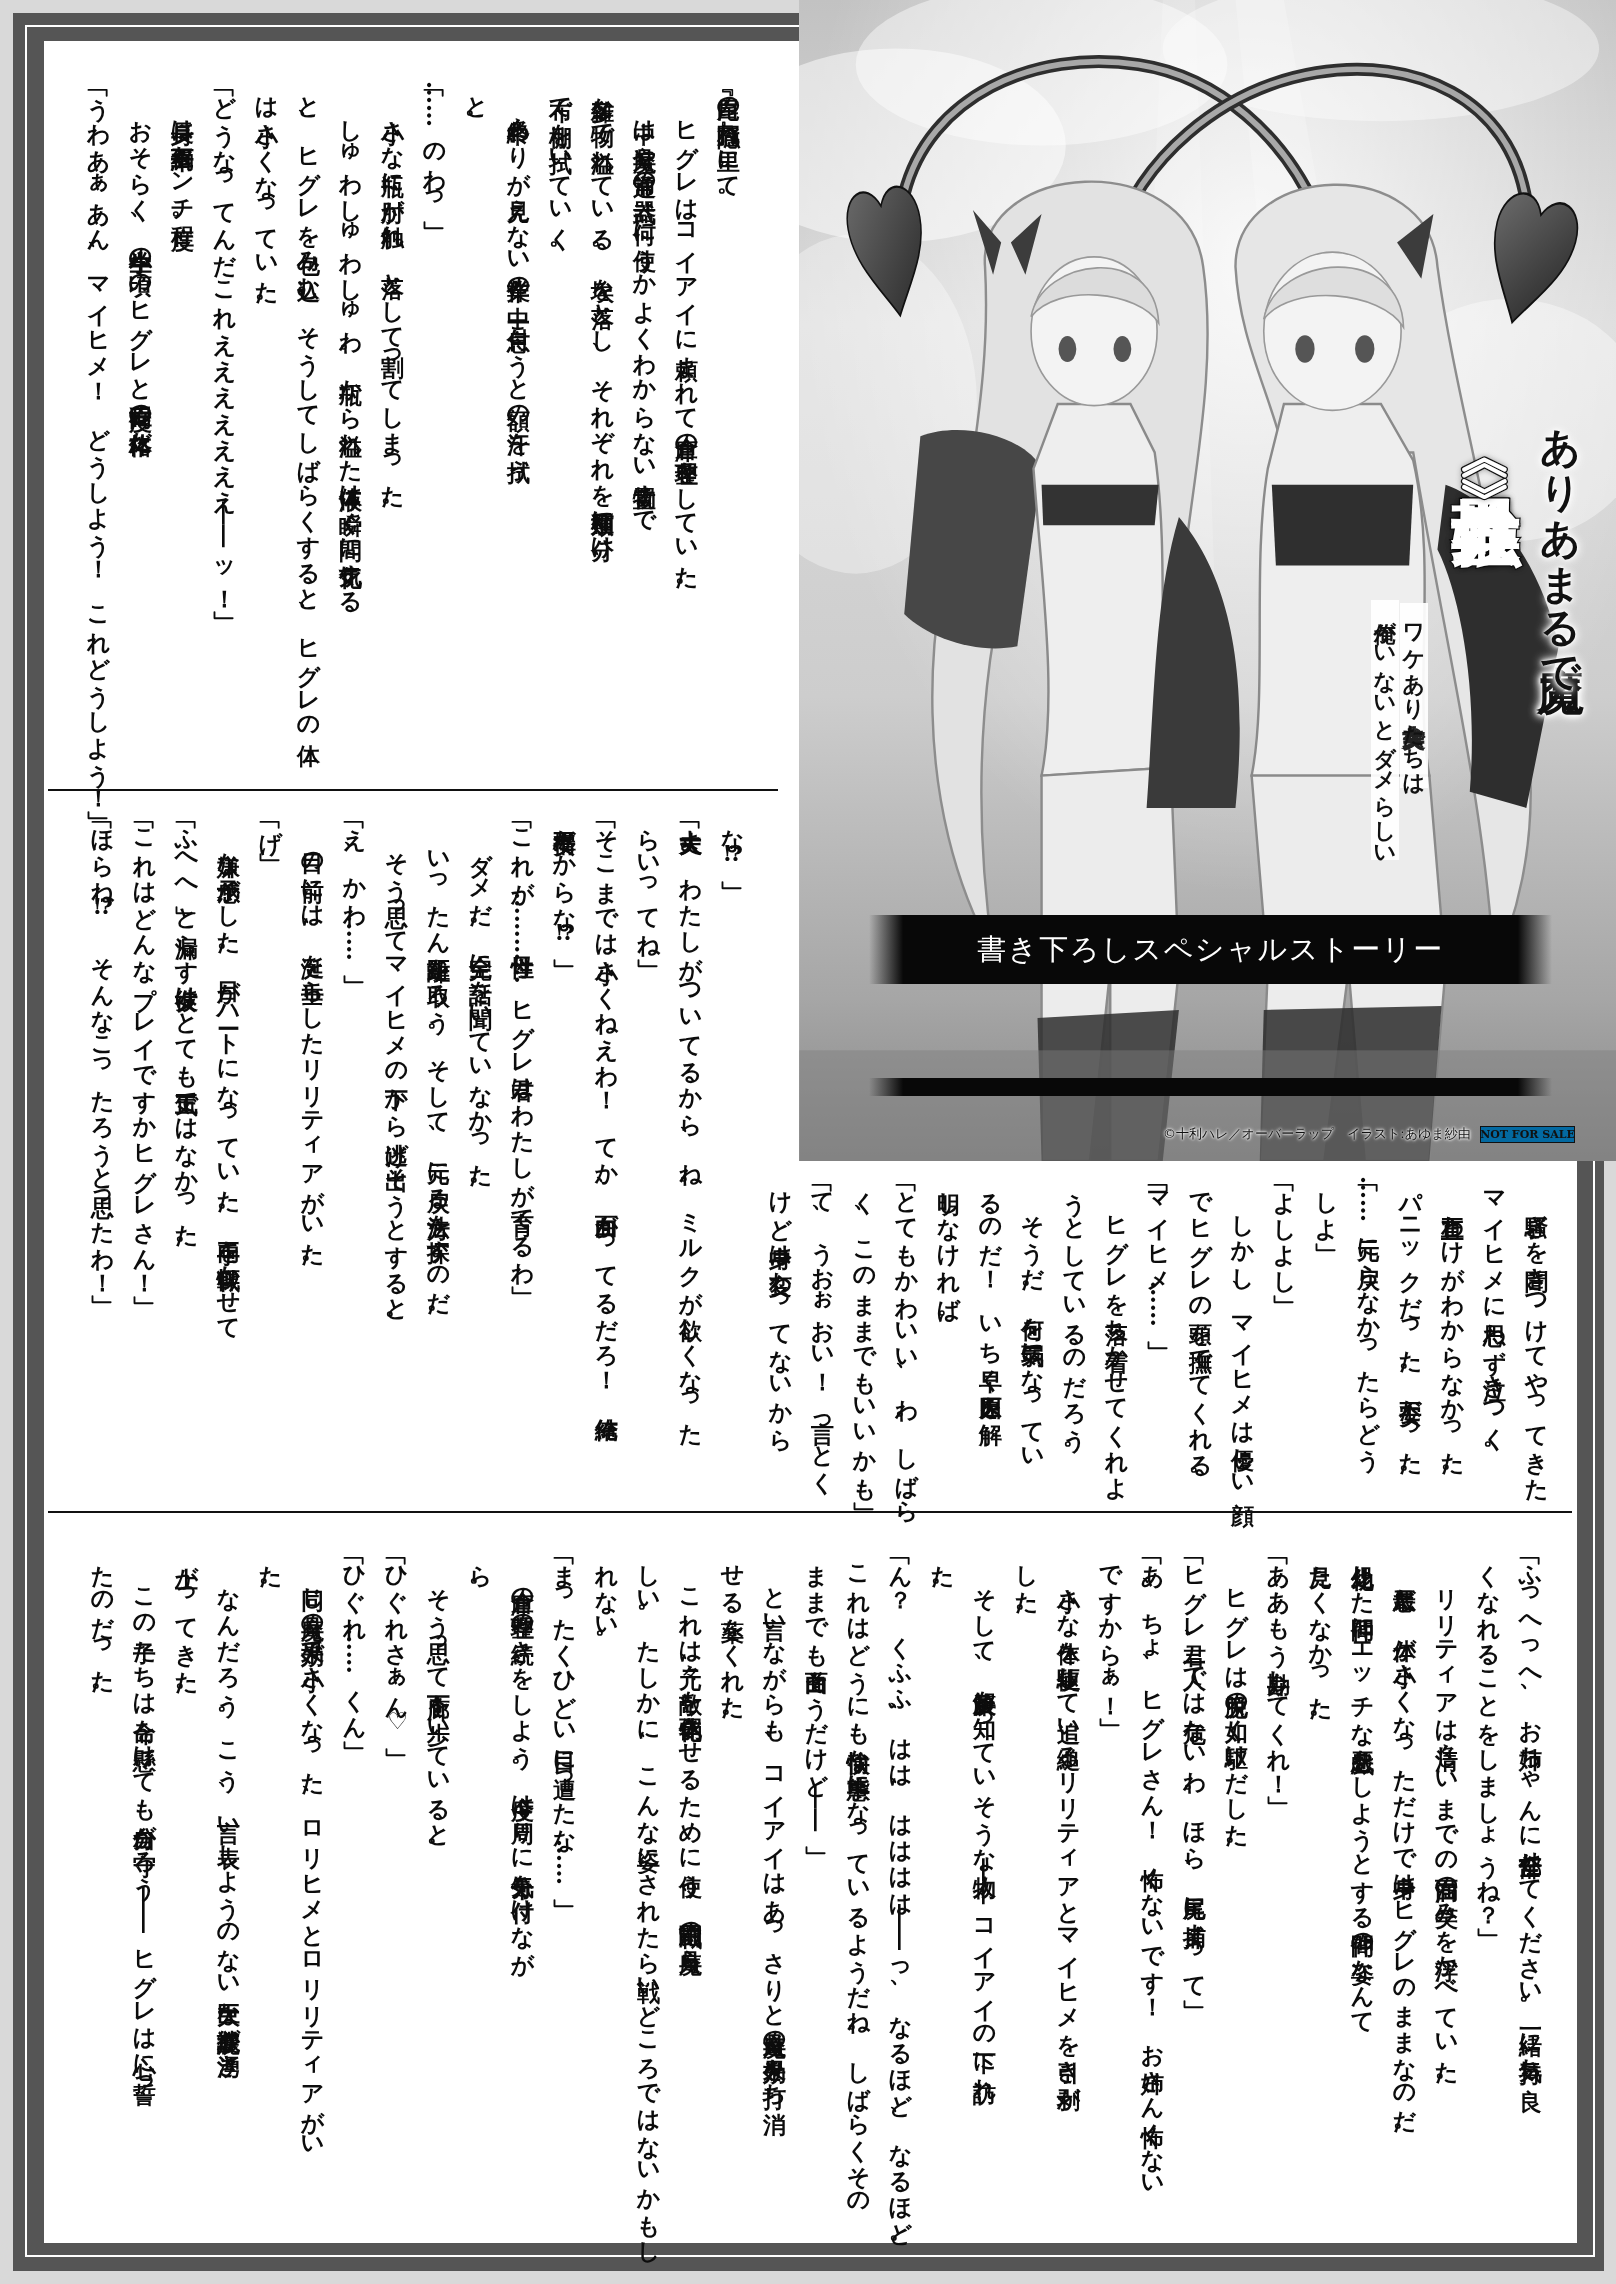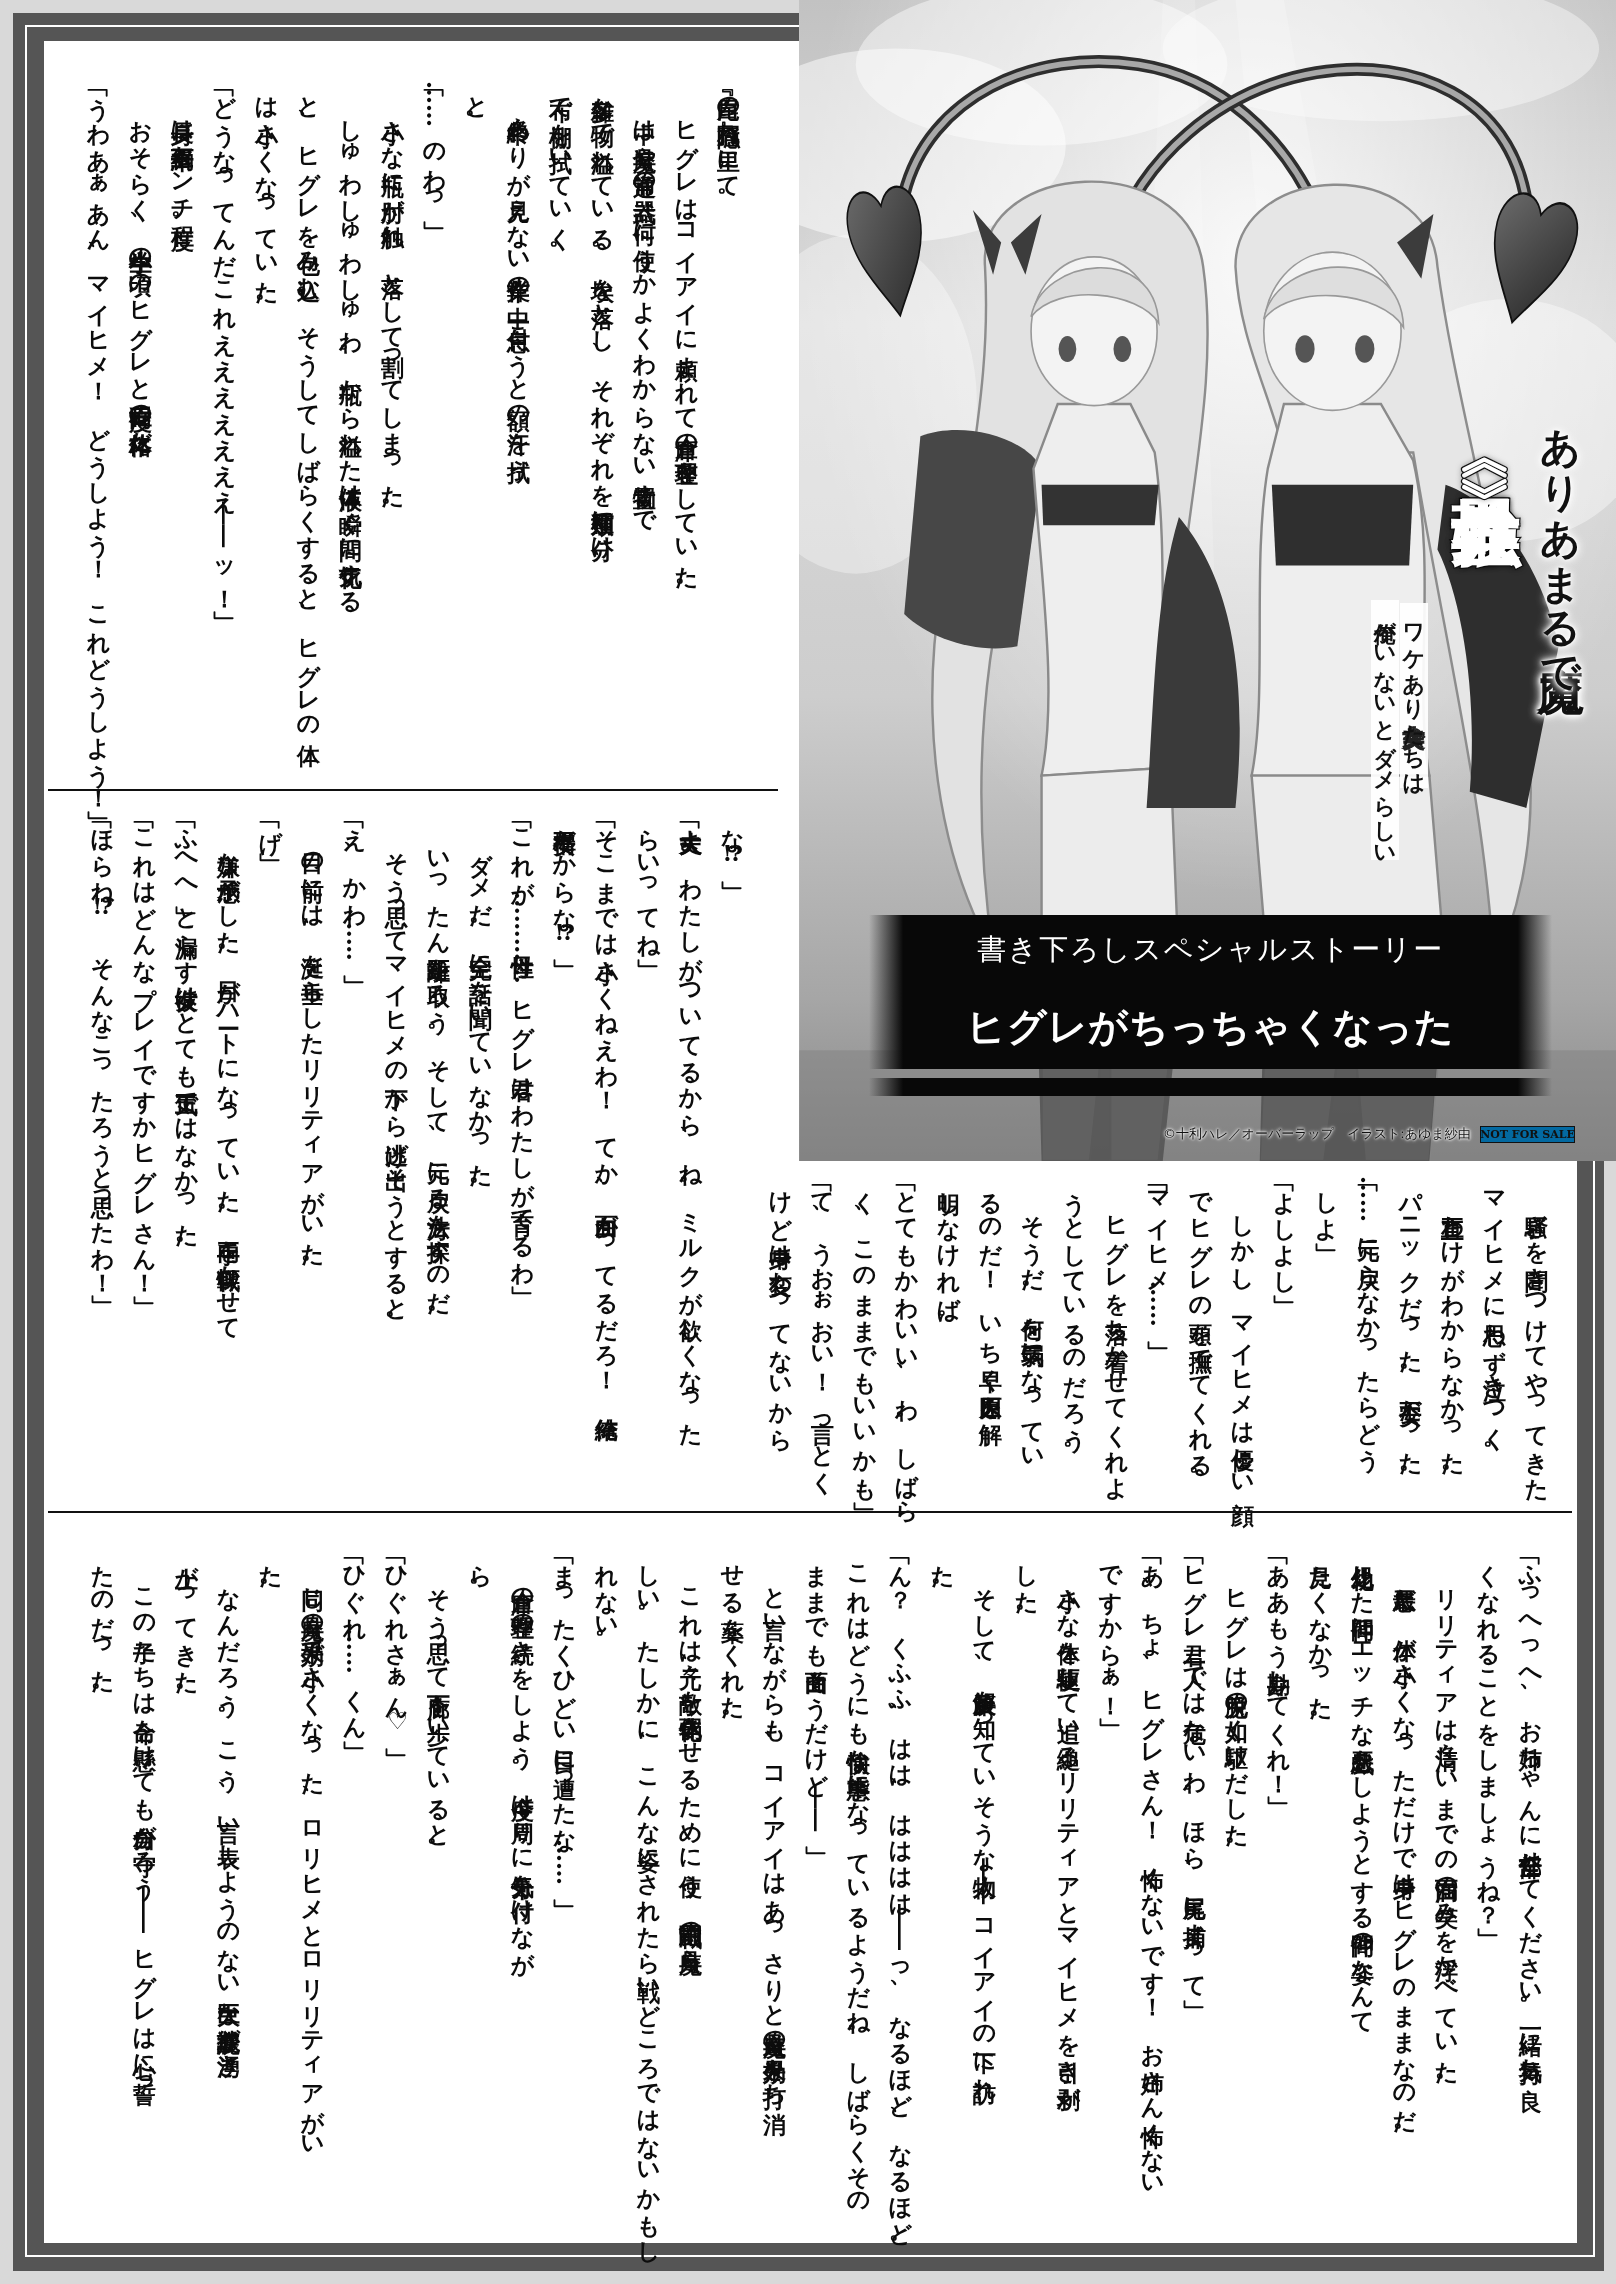--- a/index.html
+++ b/index.html
@@ -223,22 +223,19 @@
 
     <div class="t-main"><span class="br">《</span><span>異世界最強</span><span class="br">》</span></div>
 
     <div class="t-sub t-sub1"><span>ワケあり</span><span class="hl">美少女</span><span>たちは</span></div>
 
     <div class="t-sub t-sub2">俺がいないとダメらしい</div>
 
     <div class="bar bar1">
         <span>書き下ろしスペシャルストーリー</span>
       </div>
-    <div class="bar bar2">
-        <span>ヒグレがちっちゃくなった</span>
-      </div>
     <div class="bar bar3"></div>
 
     <div class="credit">©十利ハレ／オーバーラップ　イラスト:あゆま紗由</div>
     <div class="nfs">NOT FOR SALE</div>
   </div>
 </div>
 
 
 </body></html>

